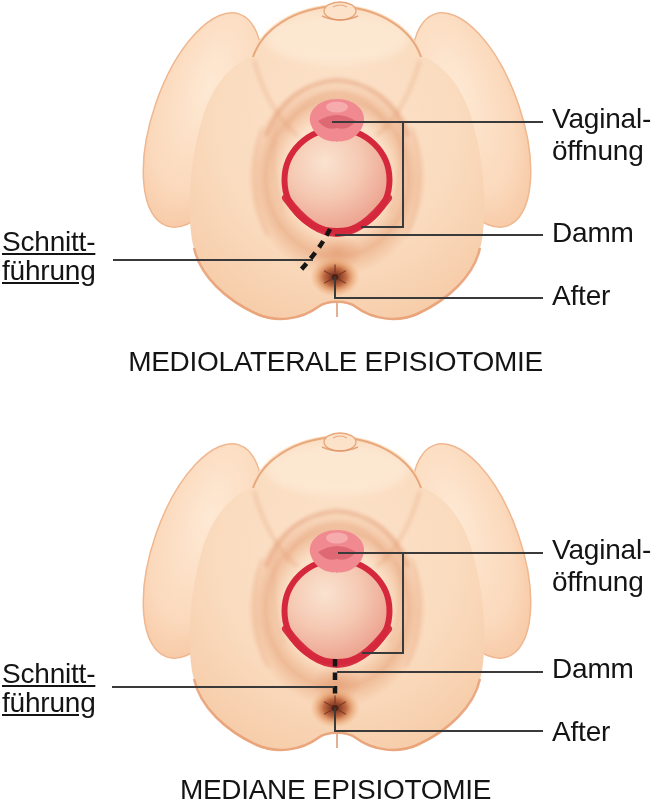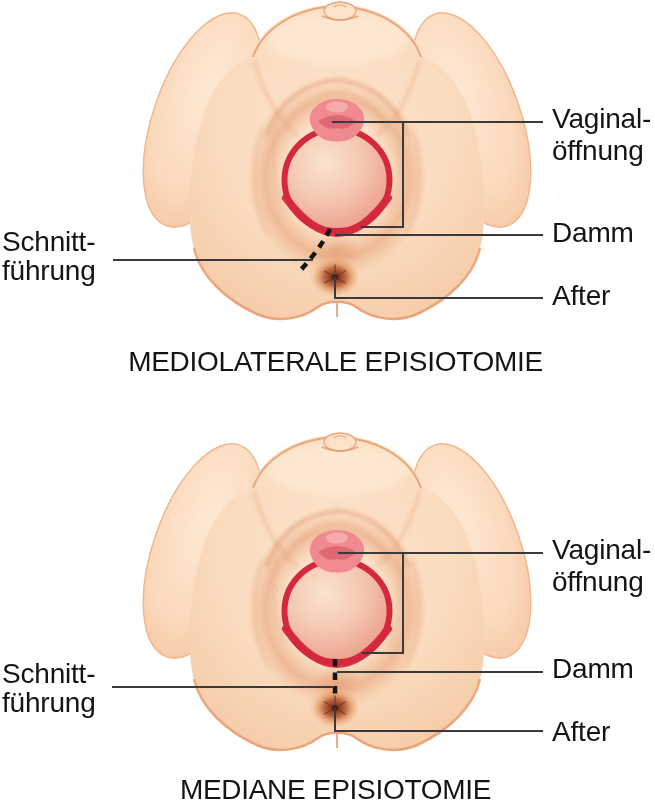--- a/index.html
+++ b/index.html
@@ -6,21 +6,21 @@
   .canvas{
     position:relative;width:655px;height:800px;overflow:hidden;
     background:var(--c-background,#ffffff);
     font-family:"Liberation Sans","DejaVu Sans",sans-serif;
     color:var(--c-label_text,#141414);
   }
   .diagram{position:absolute;left:0;width:655px;}
   .diagram svg{position:absolute;left:0;top:0;display:block;}
   .lbl{position:absolute;font-size:28px;line-height:31px;letter-spacing:-0.2px;white-space:nowrap;}
   .lbl.two{line-height:32px;}
-  .lbl.schnitt{line-height:29px;}
+  .lbl.schnitt{line-height:29px;text-decoration:underline;}
   .title{position:absolute;left:8px;width:655px;text-align:center;
          font-size:28px;letter-spacing:-0.3px;white-space:nowrap;}
 </style>
 </head>
 <body>
 
 <div class="canvas">
 
   <svg width="0" height="0" style="position:absolute">
     <defs>

